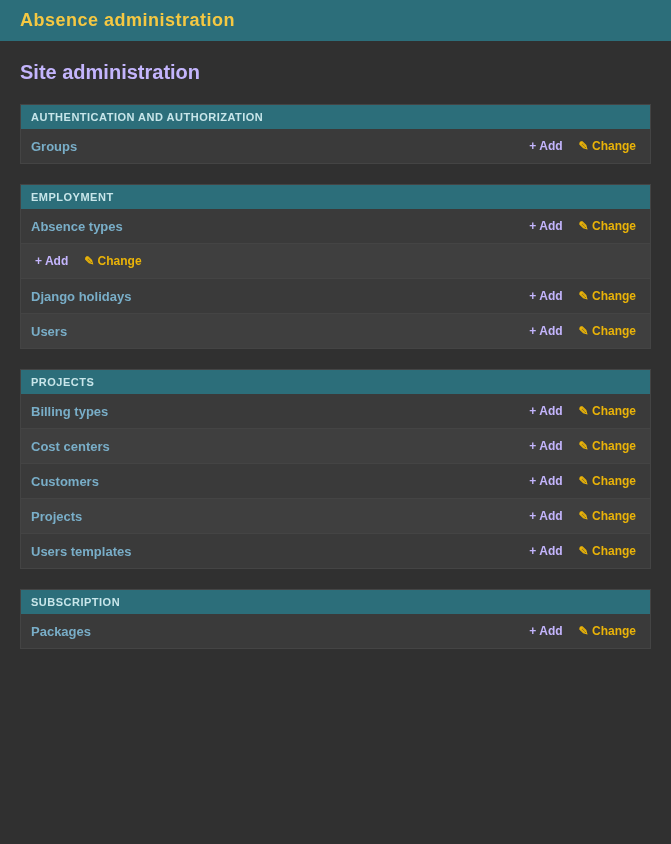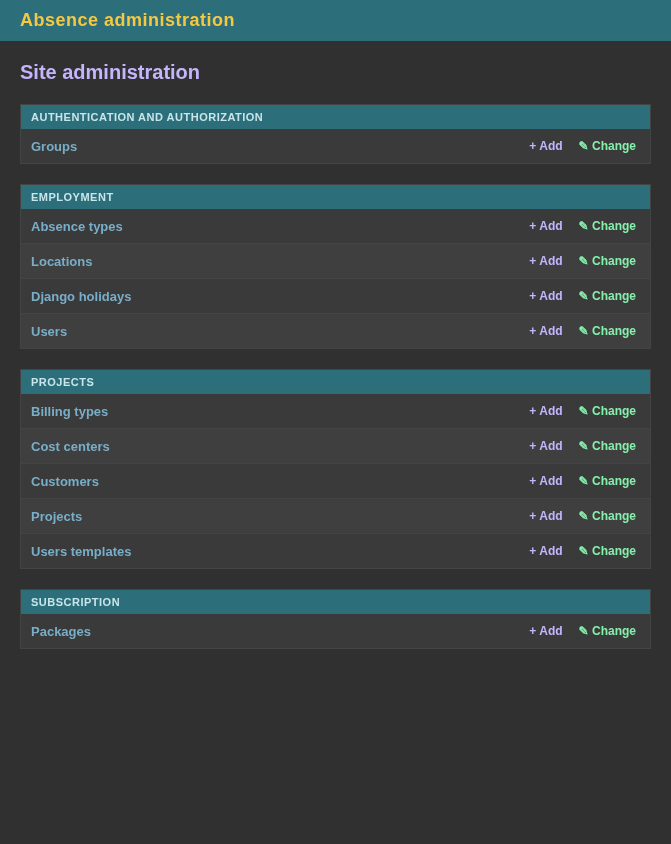--- a/index.html
+++ b/index.html
@@ -75,21 +75,21 @@
       cursor: pointer;
       background: none;
       border: none;
       padding: 2px 4px;
       text-decoration: none;
     }
     .btn-add {
       color: #c4b5fd;
     }
     .btn-change {
-      color: #86efac;
+      color: #eab308;
     }
   </style>
 </head>
 <body>
 
 <div id="header">
   <h1>Absence administration</h1>
 </div>
 
 <div id="content">
@@ -108,21 +108,20 @@
       <div class="module">
         <div class="module-header">Employment</div>
         <div class="module-row">
           <span class="row-label">Absence types</span>
           <div class="row-actions">
             <button class="btn-add">+ Add</button>
             <button class="btn-change">✎ Change</button>
           </div>
         </div>
         <div class="module-row">
-          <span class="row-label">Locations</span>
           <div class="row-actions">
             <button class="btn-add">+ Add</button>
             <button class="btn-change">✎ Change</button>
           </div>
         </div>
         <div class="module-row">
           <span class="row-label">Django holidays</span>
           <div class="row-actions">
             <button class="btn-add">+ Add</button>
             <button class="btn-change">✎ Change</button>

